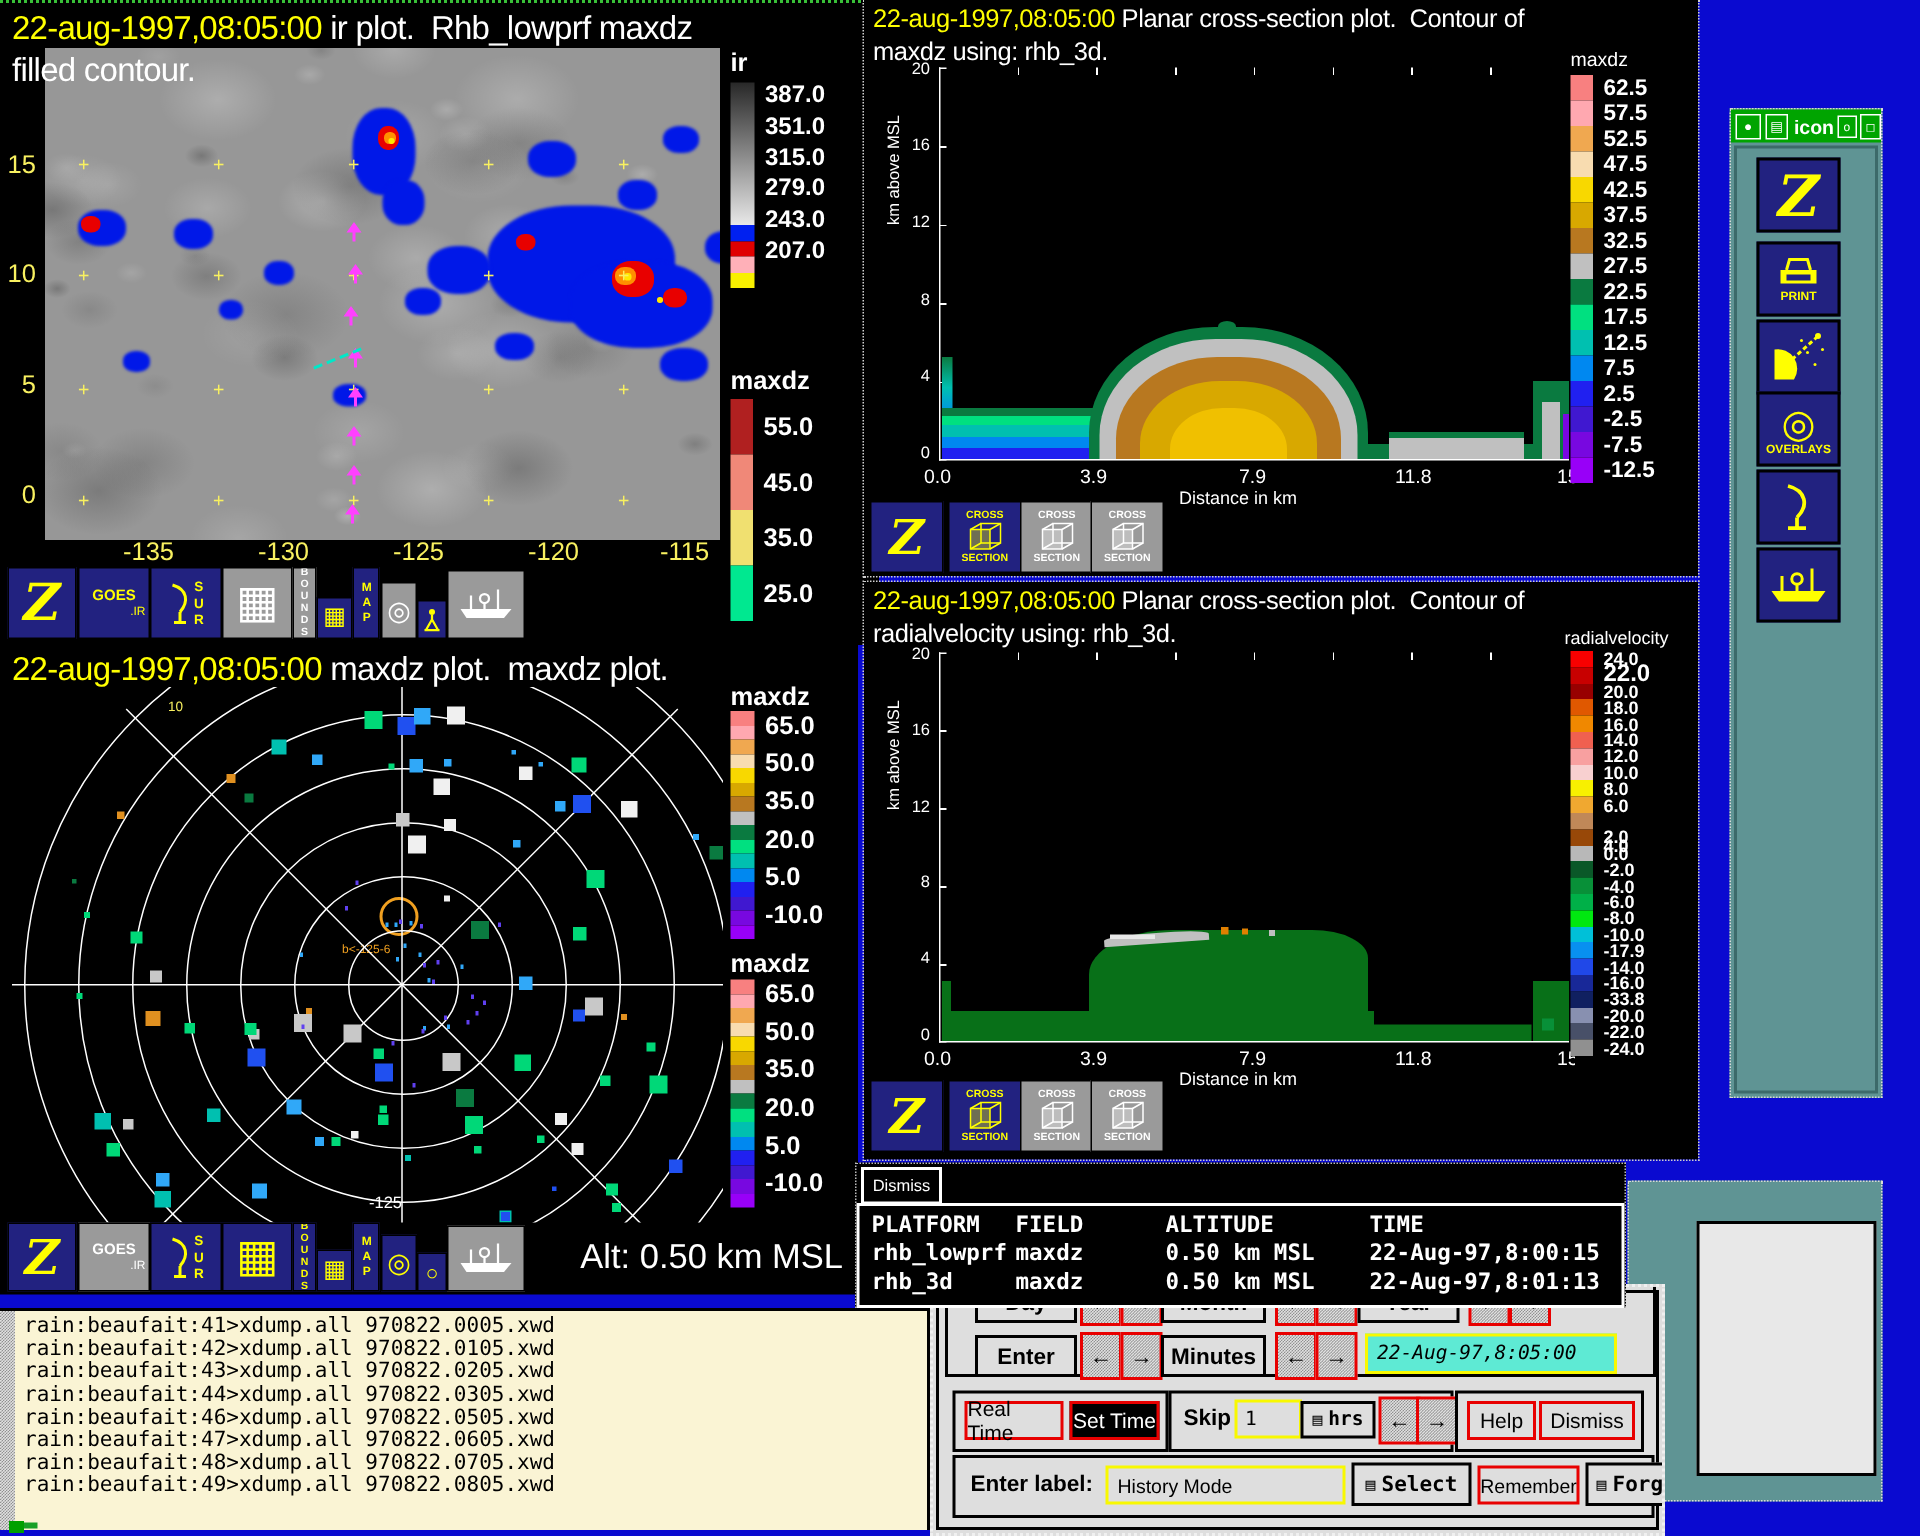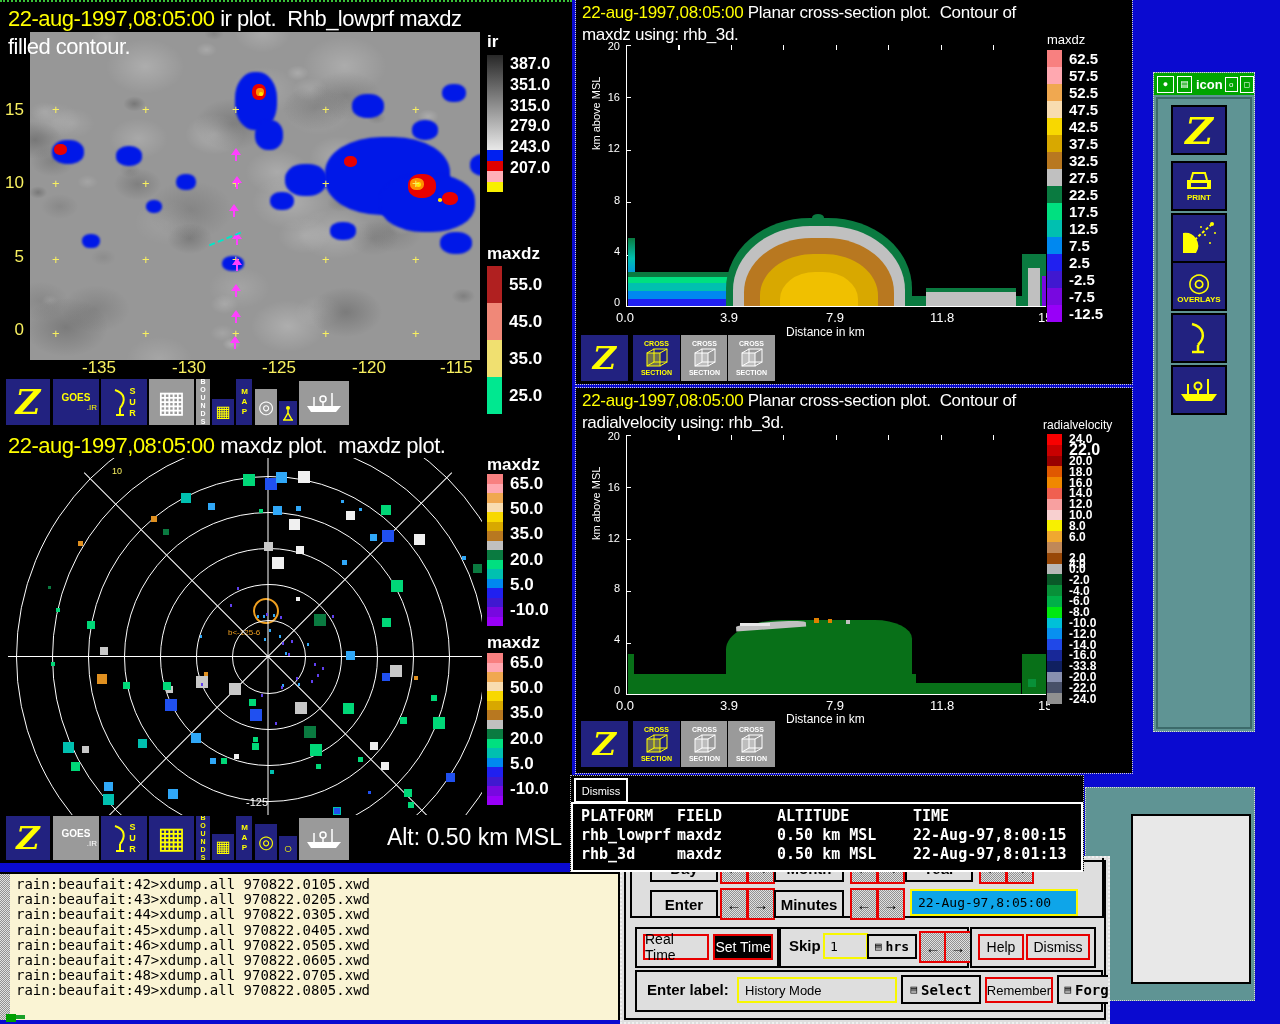--- a/index.html
+++ b/index.html
@@ -50,21 +50,21 @@
   .cs-gray{background:#9a9a9a;color:#fff;}
   .iw-btn{position:absolute;left:13px;width:52px;height:46px;background:#222280;border:2px solid #000;color:#ffff00;display:flex;flex-direction:column;align-items:center;justify-content:center;overflow:hidden;}
   .iw-lab{font-size:8px;font-weight:bold;}
   .dotted{outline:1px dotted #cfcfcf;}
 </style>
 </head>
 <body>
 
 <div id="stage">
 
-  <div class="win" style="left:0;top:0;width:572px;height:428px;border-top:2px dotted #38c038;">
+  <div class="win" style="left:0;top:0;width:572px;height:428px;border-top:2px dotted #38c038;padding-left:14px;">
     <div class="abs ttl-big" style="left:8px;top:4px;"><span class="ttl-time">22-aug-1997,08:05:00</span><span class="ttl-rest"> ir plot.  Rhb_lowprf maxdz</span></div>
 
     <div class="abs" id="ir-map" style="left:30px;top:30px;width:450px;height:328px;background:#979797;overflow:hidden;">
       <div class="abs" id="ir-noise" style="left: 0px; top: 0px; width: 100%; height: 100%; background-image: radial-gradient(57px 39px at 58.2% 52%, rgba(255, 255, 255, 0.2), transparent 70%), radial-gradient(19px 13px at 68.9% 52.1%, rgba(20, 20, 20, 0.12), transparent 70%), radial-gradient(47px 32px at 28.7% 99.7%, rgba(255, 255, 255, 0.14), transparent 70%), radial-gradient(56px 39px at 25.6% 10.5%, rgba(255, 255, 255, 0.21), transparent 70%), radial-gradient(54px 37px at 45.1% 28.1%, rgba(20, 20, 20, 0.2), transparent 70%), radial-gradient(17px 11px at 96.3% 80.5%, rgba(20, 20, 20, 0.18), transparent 70%), radial-gradient(37px 25px at 5.6% 26.9%, rgba(255, 255, 255, 0.12), transparent 70%), radial-gradient(40px 28px at 51.7% 0.3%, rgba(255, 255, 255, 0.18), transparent 70%), radial-gradient(52px 36px at 70.2% 85.4%, rgba(20, 20, 20, 0.21), transparent 70%), radial-gradient(18px 12px at 42.8% 91.8%, rgba(255, 255, 255, 0.13), transparent 70%), radial-gradient(13px 9px at 1.8% 48.9%, rgba(20, 20, 20, 0.23), transparent 70%), radial-gradient(42px 29px at 24.1% 32.5%, rgba(255, 255, 255, 0.17), transparent 70%), radial-gradient(43px 30px at 80.7% 60.8%, rgba(20, 20, 20, 0.12), transparent 70%), radial-gradient(60px 42px at 8% 90%, rgba(20, 20, 20, 0.21), transparent 70%), radial-gradient(15px 10px at 22.2% 42.2%, rgba(20, 20, 20, 0.1), transparent 70%), radial-gradient(61px 42px at 35.6% 54.3%, rgba(20, 20, 20, 0.14), transparent 70%), radial-gradient(32px 22px at 35.5% 63%, rgba(20, 20, 20, 0.2), transparent 70%), radial-gradient(20px 14px at 43.2% 83%, rgba(255, 255, 255, 0.16), transparent 70%), radial-gradient(36px 25px at 76.4% 62.9%, rgba(20, 20, 20, 0.12), transparent 70%), radial-gradient(39px 27px at 1.1% 32.9%, rgba(20, 20, 20, 0.24), transparent 70%), radial-gradient(16px 11px at 82.4% 59.6%, rgba(255, 255, 255, 0.17), transparent 70%), radial-gradient(16px 11px at 59.5% 12.5%, rgba(255, 255, 255, 0.19), transparent 70%), radial-gradient(44px 30px at 46.5% 78%, rgba(255, 255, 255, 0.13), transparent 70%), radial-gradient(15px 10px at 12.8% 45.7%, rgba(255, 255, 255, 0.13), transparent 70%), radial-gradient(15px 10px at 70.8% 50.8%, rgba(20, 20, 20, 0.17), transparent 70%), radial-gradient(13px 9px at 44.8% 95.1%, rgba(255, 255, 255, 0.23), transparent 70%), radial-gradient(38px 26px at 61% 62.1%, rgba(255, 255, 255, 0.16), transparent 70%), radial-gradient(16px 11px at 23.2% 21.9%, rgba(20, 20, 20, 0.24), transparent 70%), radial-gradient(47px 32px at 63.4% 23.1%, rgba(20, 20, 20, 0.19), transparent 70%), radial-gradient(15px 10px at 88.5% 25.7%, rgba(255, 255, 255, 0.2), transparent 70%), radial-gradient(50px 35px at 64.2% 24.1%, rgba(255, 255, 255, 0.11), transparent 70%), radial-gradient(21px 14px at 3.2% 24.3%, rgba(255, 255, 255, 0.12), transparent 70%), radial-gradient(14px 9px at 77% 26.2%, rgba(20, 20, 20, 0.13), transparent 70%), radial-gradient(12px 8px at 4.4% 81.8%, rgba(255, 255, 255, 0.09), transparent 70%), radial-gradient(50px 35px at 70.2% 19.4%, rgba(20, 20, 20, 0.14), transparent 70%), radial-gradient(46px 32px at 55% 42.7%, rgba(255, 255, 255, 0.19), transparent 70%), radial-gradient(42px 29px at 41% 31.2%, rgba(255, 255, 255, 0.23), transparent 70%), radial-gradient(15px 10px at 39.2% 5.4%, rgba(255, 255, 255, 0.17), transparent 70%), radial-gradient(53px 37px at 57.3% 89.7%, rgba(255, 255, 255, 0.22), transparent 70%), radial-gradient(32px 22px at 5% 39.4%, rgba(20, 20, 20, 0.16), transparent 70%), radial-gradient(54px 37px at 67.8% 61.4%, rgba(255, 255, 255, 0.19), transparent 70%), radial-gradient(40px 28px at 2.4% 82%, rgba(20, 20, 20, 0.11), transparent 70%), radial-gradient(21px 14px at 16.8% 1.8%, rgba(255, 255, 255, 0.09), transparent 70%), radial-gradient(18px 12px at 16.3% 68.7%, rgba(20, 20, 20, 0.08), transparent 70%), radial-gradient(49px 34px at 14.6% 84.4%, rgba(20, 20, 20, 0.14), transparent 70%), radial-gradient(43px 30px at 68.7% 38.1%, rgba(255, 255, 255, 0.19), transparent 70%), radial-gradient(14px 9px at 40.9% 0.5%, rgba(20, 20, 20, 0.14), transparent 70%), radial-gradient(49px 34px at 52% 17.8%, rgba(255, 255, 255, 0.14), transparent 70%), radial-gradient(32px 22px at 9.4% 27.8%, rgba(255, 255, 255, 0.11), transparent 70%), radial-gradient(34px 23px at 64.1% 85.2%, rgba(255, 255, 255, 0.1), transparent 70%), radial-gradient(60px 42px at 69.9% 10.3%, rgba(255, 255, 255, 0.2), transparent 70%), radial-gradient(47px 32px at 30.4% 58.1%, rgba(255, 255, 255, 0.09), transparent 70%), radial-gradient(27px 18px at 6.6% 53.2%, rgba(20, 20, 20, 0.11), transparent 70%), radial-gradient(25px 17px at 62.2% 17.5%, rgba(255, 255, 255, 0.15), transparent 70%), radial-gradient(34px 23px at 23.9% 46.4%, rgba(20, 20, 20, 0.18), transparent 70%);"></div>
     <div class="abs" style="left: 205px; top: 40px; width: 42px; height: 58px; background: rgb(0, 24, 232); border-radius: 45%; filter: blur(1px); z-index: 2;"></div>
         <div class="abs" style="left: 225px; top: 88px; width: 28px; height: 30px; background: rgb(0, 24, 232); border-radius: 45%; filter: blur(1px); z-index: 2;"></div>
         <div class="abs" style="left: 295px; top: 105px; width: 125px; height: 78px; background: rgb(0, 24, 232); border-radius: 45%; filter: blur(1px); z-index: 2;"></div>
         <div class="abs" style="left: 350px; top: 142px; width: 95px; height: 58px; background: rgb(0, 24, 232); border-radius: 45%; filter: blur(1px); z-index: 2;"></div>
         <div class="abs" style="left: 255px; top: 132px; width: 42px; height: 32px; background: rgb(0, 24, 232); border-radius: 45%; filter: blur(1px); z-index: 2;"></div>
         <div class="abs" style="left: 22px; top: 108px; width: 32px; height: 24px; background: rgb(0, 24, 232); border-radius: 45%; filter: blur(1px); z-index: 2;"></div>
@@ -717,21 +717,21 @@
         <div class="cb-seg">
           <span class="cb-sw" style="background: rgb(0, 232, 16);"></span>
           <span class="cb-lab" style="font-size:12px;">-8.0</span>
         </div>
         <div class="cb-seg">
           <span class="cb-sw" style="background: rgb(0, 192, 216);"></span>
           <span class="cb-lab" style="font-size:12px;">-10.0</span>
         </div>
         <div class="cb-seg">
           <span class="cb-sw" style="background: rgb(8, 144, 240);"></span>
-          <span class="cb-lab" style="font-size:12px;">-12.0</span>
+          <span class="cb-lab" style="font-size:12px;">-17.9</span>
         </div>
         <div class="cb-seg">
           <span class="cb-sw" style="background: rgb(32, 72, 232);"></span>
           <span class="cb-lab" style="font-size:12px;">-14.0</span>
         </div>
         <div class="cb-seg">
           <span class="cb-sw" style="background: rgb(24, 40, 152);"></span>
           <span class="cb-lab" style="font-size:12px;">-16.0</span>
         </div>
         <div class="cb-seg">
@@ -828,21 +828,21 @@
       <div class="arrowbtn stipple" style="left:115px;top:40px;">
           <span>→</span>
         </div>
       <div class="cw-box" style="left:142px;top:42px;width:66px;height:24px;">Minutes</div>
       <div class="arrowbtn stipple" style="left:218px;top:40px;">
           <span>←</span>
         </div>
       <div class="arrowbtn stipple" style="left:245px;top:40px;">
           <span>→</span>
         </div>
-      <div class="abs yel-b mono" style="left:278px;top:41px;width:158px;height:23px;background:#0ea5e9;font-size:13px;color:#000;display:flex;align-items:center;padding-left:6px;">22-Aug-97,8:05:00</div>
+      <div class="abs yel-b mono" style="left:278px;top:41px;width:158px;height:23px;background:#5eead4;font-size:13px;color:#000;display:flex;align-items:center;padding-left:6px;font-style:italic;">22-Aug-97,8:05:00</div>
     </div>
     <div class="cw-frame" style="left:13px;top:69px;width:140px;height:37px;">
       <div class="btn-plain red-b" style="left:6px;top:5px;width:62px;height:22px;font-size:14px;">Real Time</div>
       <div class="btn-plain red-b" style="left:76px;top:5px;width:56px;height:22px;font-size:14px;background:#000;color:#fff;">Set Time</div>
     </div>
     <div class="cw-frame" style="left:157px;top:69px;width:186px;height:37px;">
       <span class="abs" style="left:8px;top:8px;font-weight:bold;font-size:15px;color:#000;">Skip</span>
       <div class="abs yel-b mono" style="left:42px;top:4px;width:36px;height:22px;background:#dedede;font-size:13px;color:#000;display:flex;align-items:center;padding-left:5px;">1</div>
       <div class="abs mono" style="left:86px;top:5px;width:46px;height:21px;border:2px solid #000;background:#dedede;color:#000;font-weight:bold;font-size:13px;display:flex;align-items:center;justify-content:center;">
           <span class="menuglyph">▤</span>
@@ -897,24 +897,24 @@
             <span class="abs" style="left:340px;">22-Aug-97,8:01:13</span>
           </div>
         </div>
     </div>
   </div>
 
   <div class="abs" style="left:0;top:872px;width:618px;height:146px;background:#faf4d4;border-top:2px solid #000;border-right:2px solid #000;z-index:15;overflow:hidden;">
     <div class="abs stipple" style="left:0;top:0;width:10px;height:146px;"></div>
     <div class="abs mono" style="left:16px;top:3px;color:#000;font-size:14px;line-height:15.2px;">
 
+    <div>rain:beaufait:41&gt;xdump.all 970822.0005.xwd</div>
         <div>rain:beaufait:42&gt;xdump.all 970822.0105.xwd</div>
         <div>rain:beaufait:43&gt;xdump.all 970822.0205.xwd</div>
         <div>rain:beaufait:44&gt;xdump.all 970822.0305.xwd</div>
-        <div>rain:beaufait:45&gt;xdump.all 970822.0405.xwd</div>
         <div>rain:beaufait:46&gt;xdump.all 970822.0505.xwd</div>
         <div>rain:beaufait:47&gt;xdump.all 970822.0605.xwd</div>
         <div>rain:beaufait:48&gt;xdump.all 970822.0705.xwd</div>
         <div>rain:beaufait:49&gt;xdump.all 970822.0805.xwd</div>
       </div>
     <div class="abs" style="left:16px;top:141px;width:9px;height:4px;background:#18a028;"></div>
   </div>
   <div class="abs" style="left:6px;top:1014px;width:10px;height:8px;background:#00a000;z-index:16;"></div>
 
   <div class="abs" style="left:1153px;top:72px;width:100px;height:658px;background:#5f9494;border:1px dotted #d8d8d8;z-index:4;">

